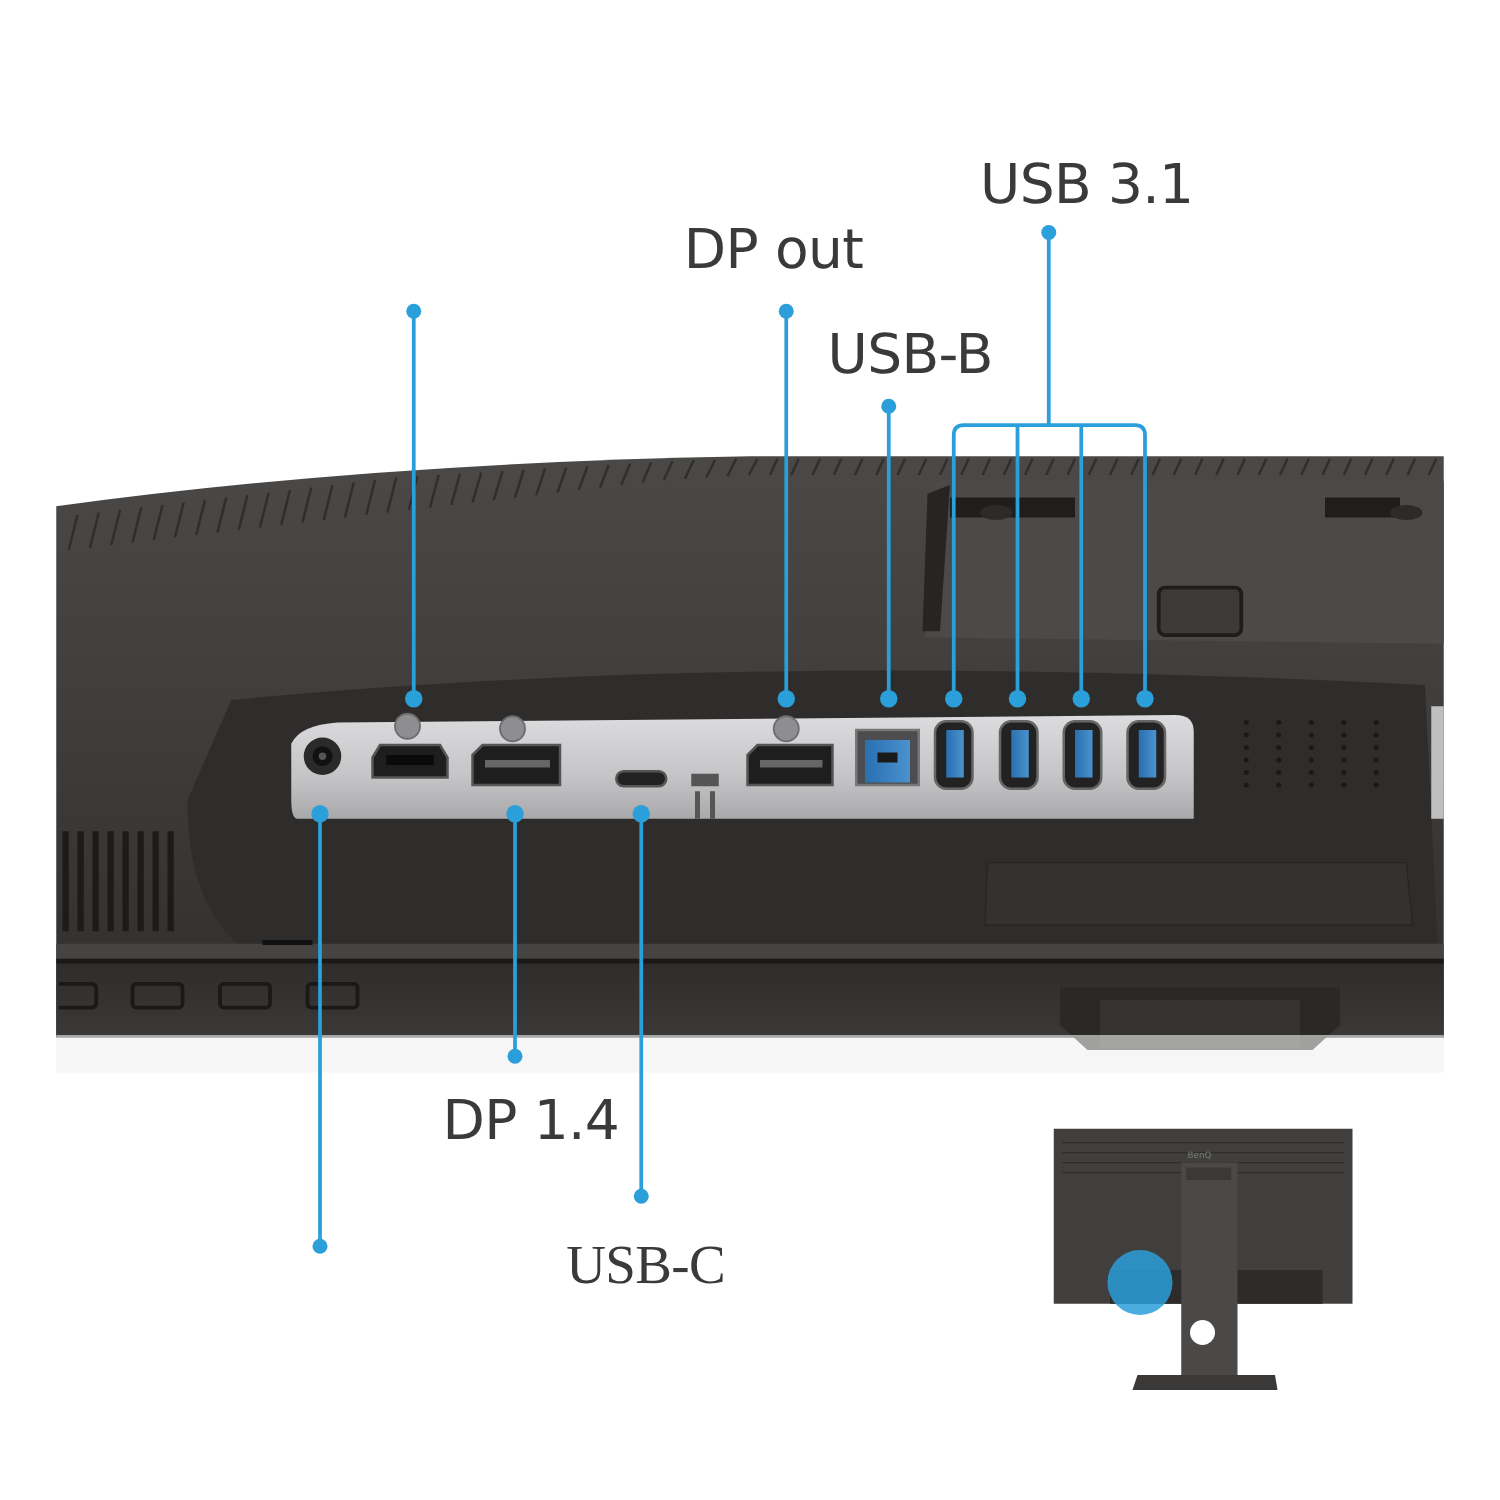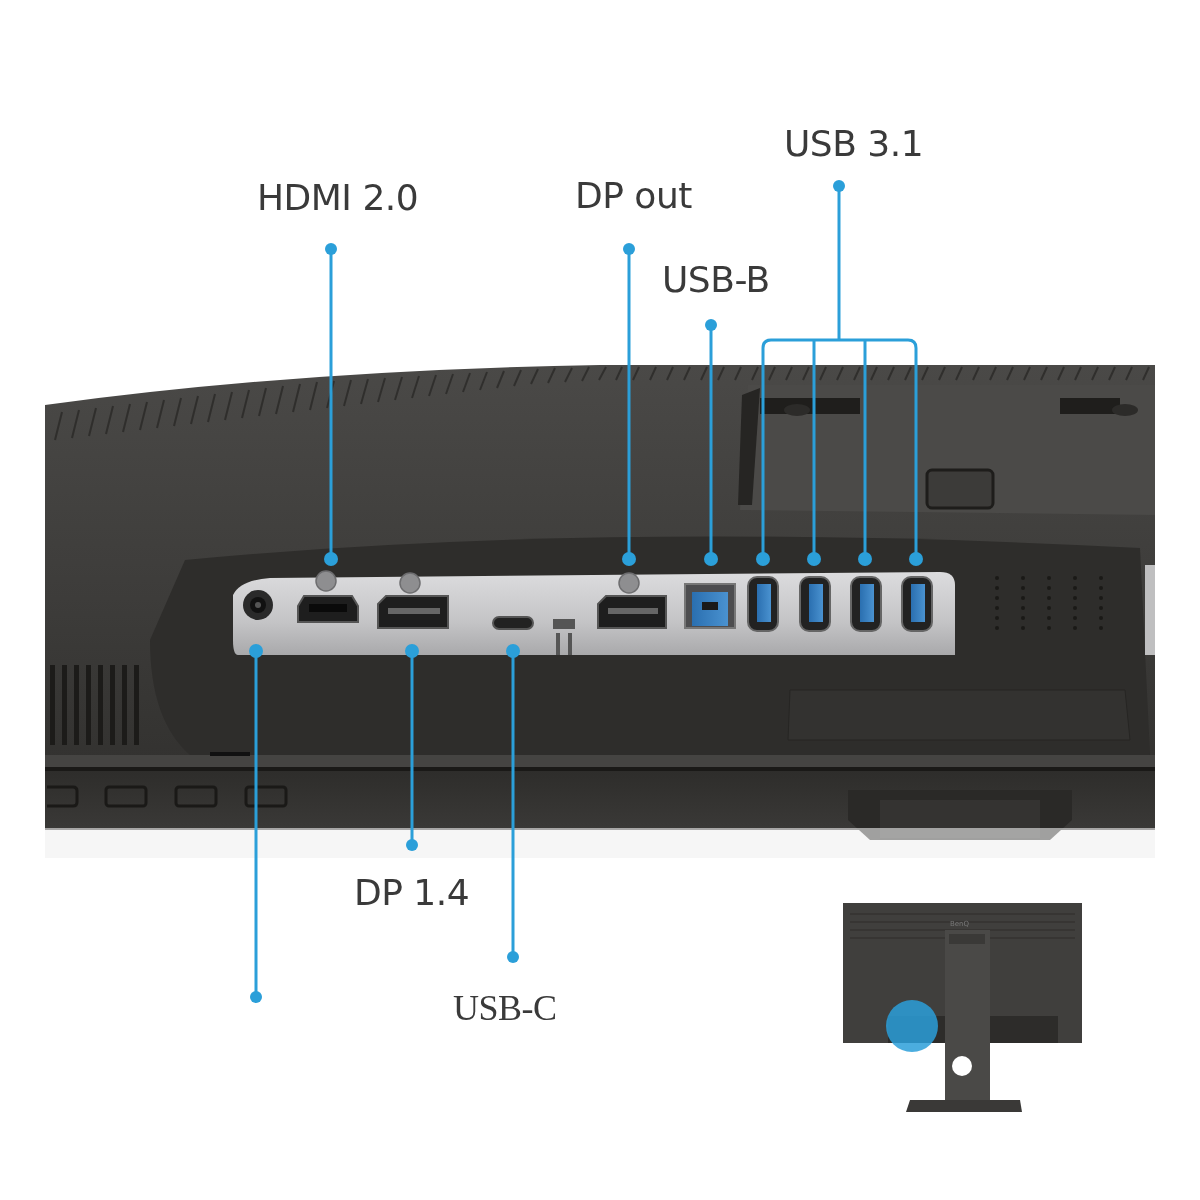--- a/index.html
+++ b/index.html
@@ -1,20 +1,20 @@
 <!DOCTYPE html>
 <html><head>
 <meta charset="utf-8">
 <style>
   html, body { margin: 0; padding: 0; background: #ffffff; }
   body { width: 1200px; height: 1200px; position: relative; overflow: hidden;
          font-family: "DejaVu Sans", "Liberation Sans", sans-serif; }
   .stage { position: absolute; left: 0; top: 0; width: 1200px; height: 1200px; }
   .art { position: absolute; left: 0; top: 0; }
-  .label { position: absolute; color: #3a3a3a; font-size: 36px; letter-spacing: -0.5px;
+  .label { position: absolute; color: #3a3a3a; font-size: 44px; letter-spacing: -0.5px;
            white-space: nowrap; line-height: 1; font-weight: normal; }
   .thumb { position: absolute; left: 840px; top: 900px; width: 245px; height: 220px; }
 </style>
 </head>
 <body>
 
 <div class="stage">
 
   <svg class="art" width="1200" height="1200" viewBox="0 0 1200 1200">
     <defs>
@@ -264,22 +264,21 @@
         <circle cx="916" cy="559" r="7"></circle>
       <circle cx="256" cy="651" r="7"></circle>
         <circle cx="256" cy="997" r="6"></circle>
       <circle cx="412" cy="651" r="7"></circle>
         <circle cx="412" cy="845" r="6"></circle>
       <circle cx="513" cy="651" r="7"></circle>
         <circle cx="513" cy="957" r="6"></circle>
     </g>
   </svg>
 
-  <div class="label" style="left:257px; top:180px;">HDMI 2.0</div>
-  <div class="label" style="left:547px; top:178px;margin-left:28px;">DP out</div>
+  <div class="label" style="left:547px; top:178px;">DP out</div>
   <div class="label" style="left:662px; top:262px;text-align:center;">USB-B</div>
   <div class="label" style="left:784px; top:126px;">USB 3.1</div>
   <div class="label" style="left:354px; top:875px;text-align:right;">DP 1.4</div>
   <div class="label" style="left:453px; top:990px;font-family:Liberation Serif, serif;">USB-C</div>
 
   <svg class="thumb" viewBox="0 0 245 220">
     <rect x="3" y="3" width="239" height="140" fill="#403f3d"></rect>
     <g stroke="#2e2d2b" stroke-width="1">
       <line x1="10" y1="14" x2="235" y2="14"></line>
       <line x1="10" y1="22" x2="235" y2="22"></line>

